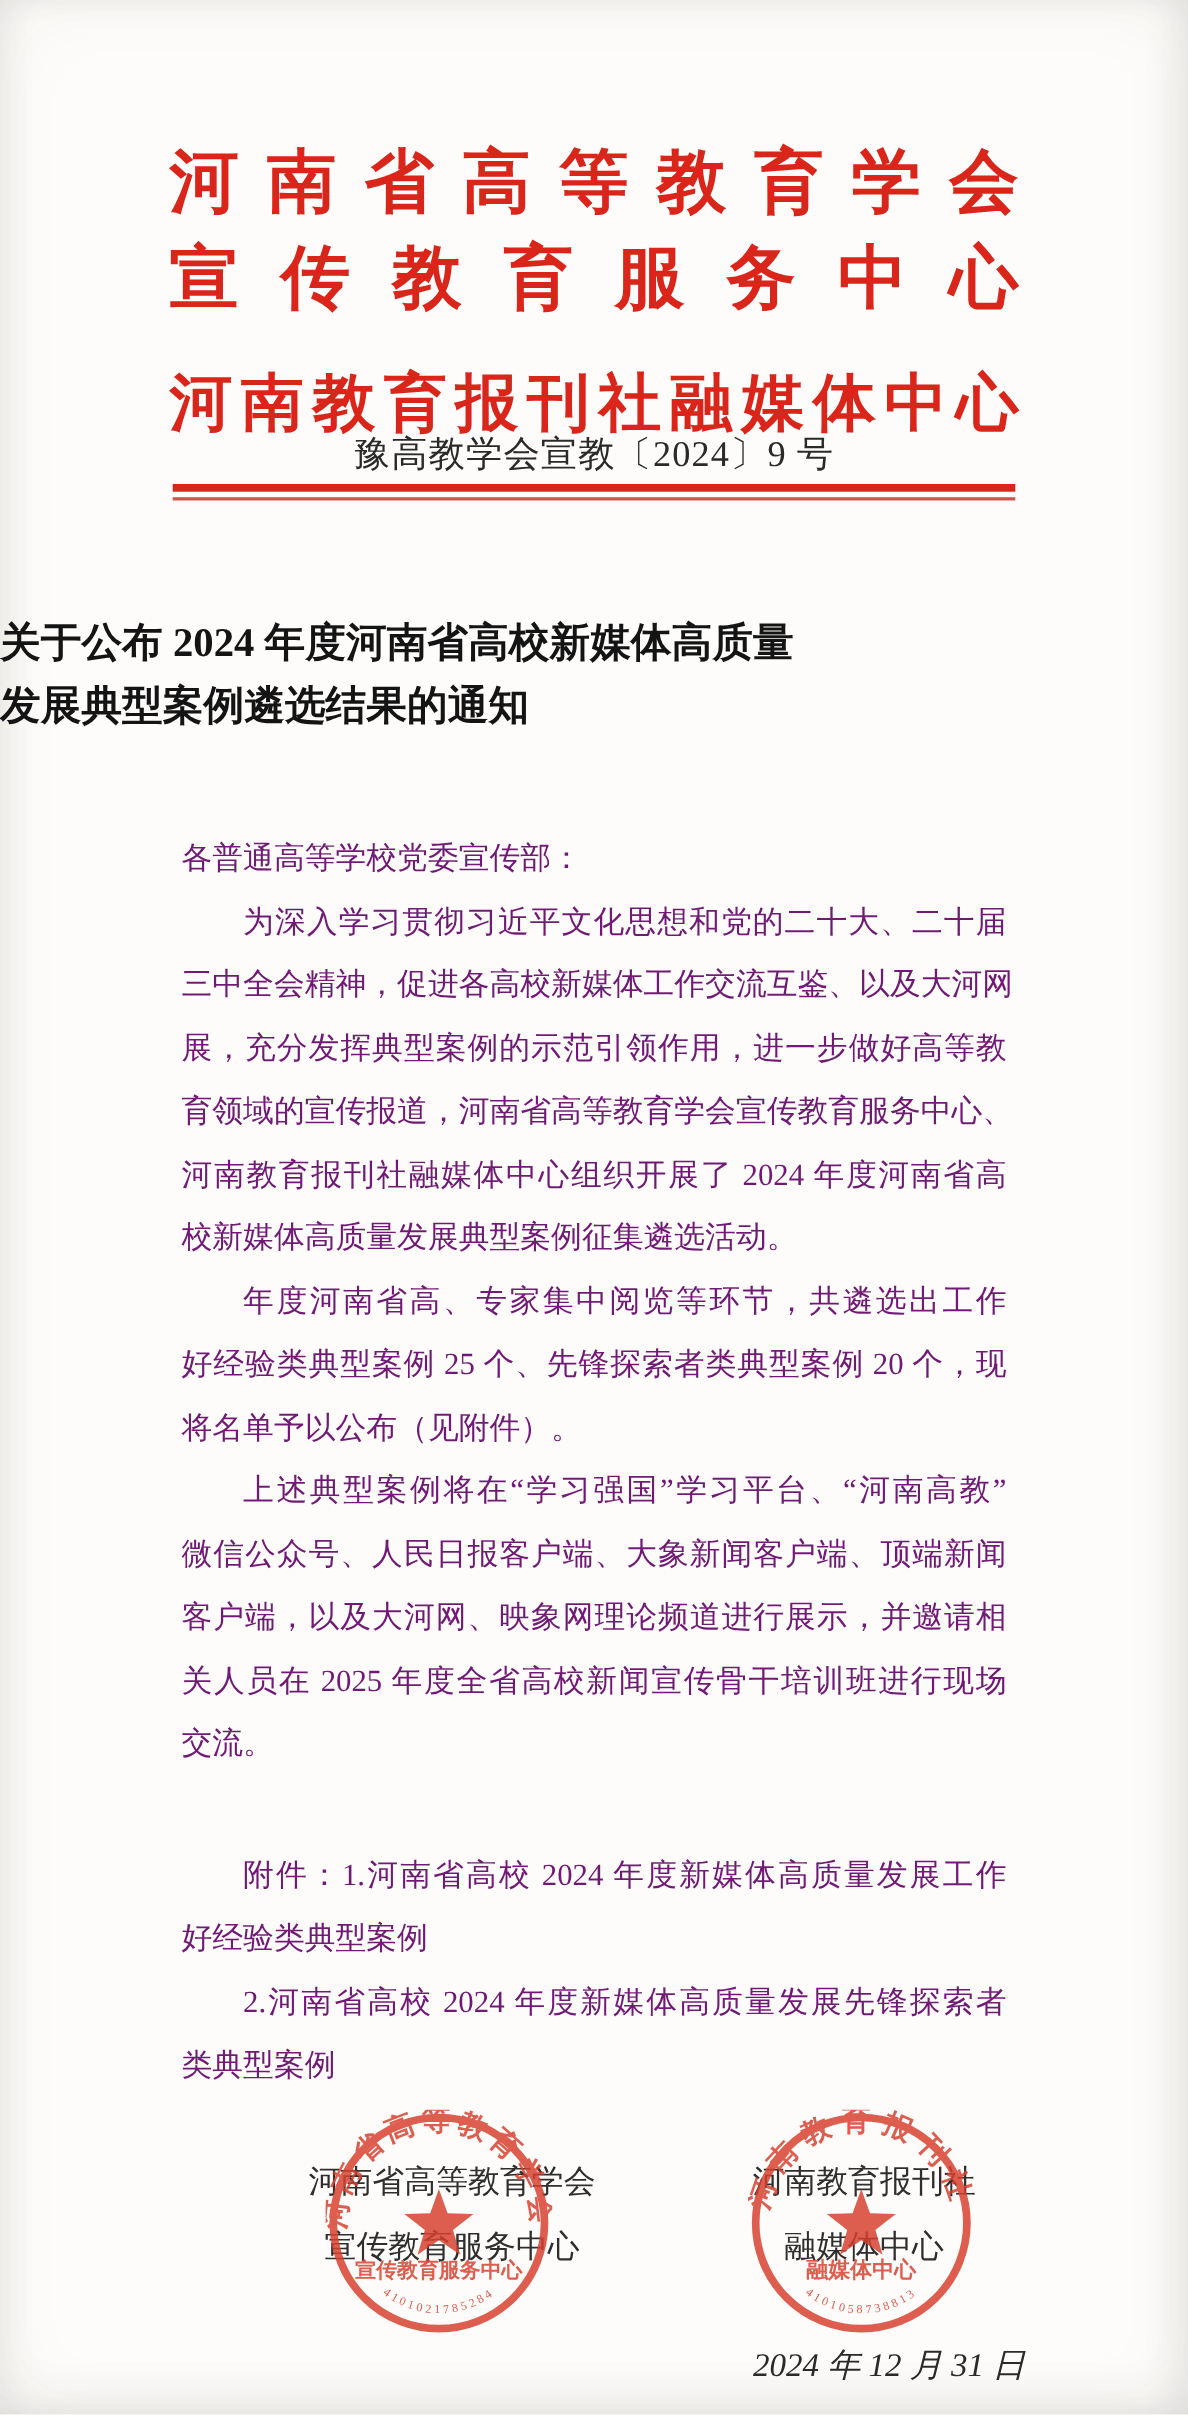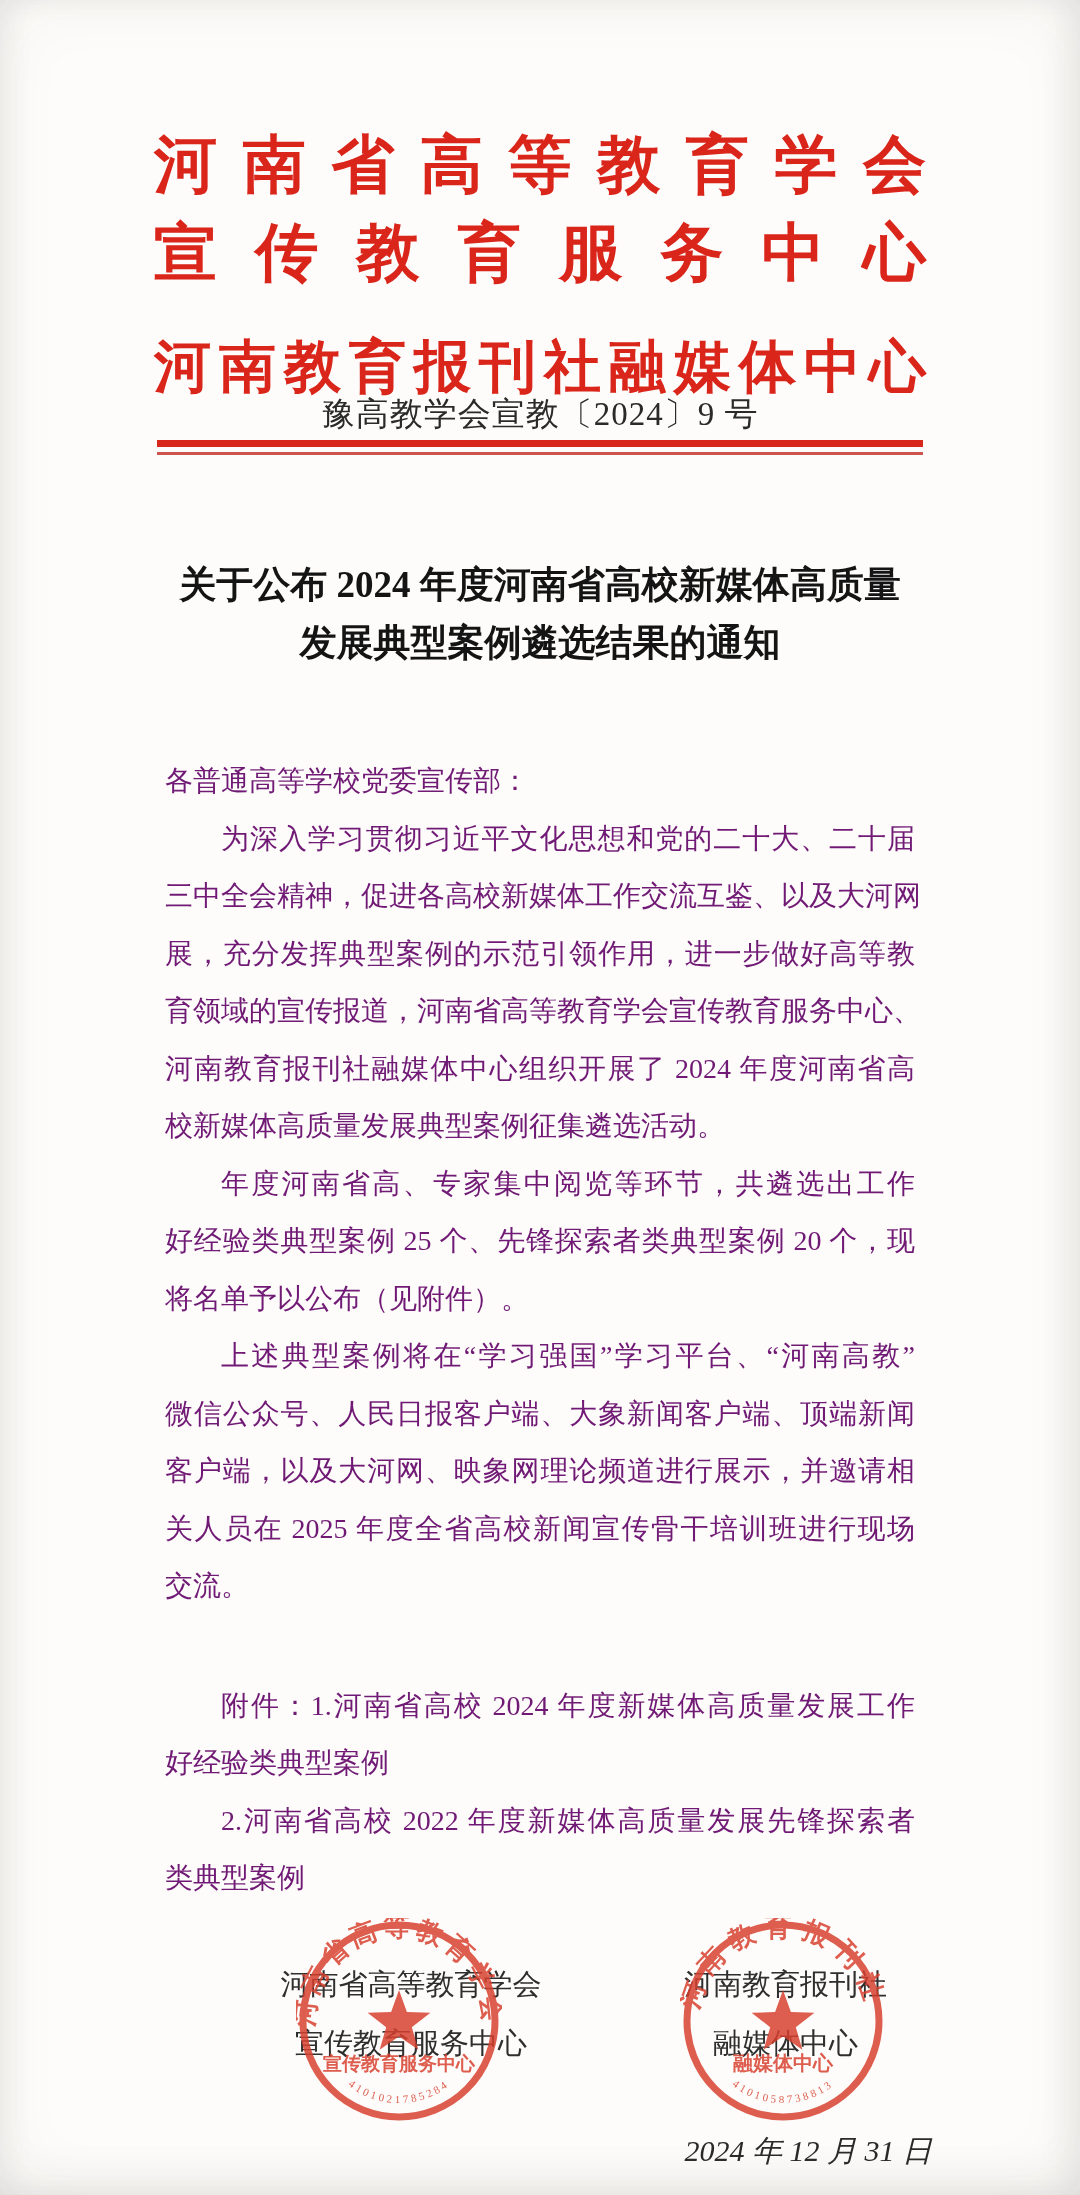--- a/index.html
+++ b/index.html
@@ -31,21 +31,21 @@
     top:398px;left:0;width:1080px;
     text-align:center;
     font-size:33px;color:#2a2a2a;line-height:1;
     letter-spacing:1px;
   }
   .rule-thick{top:440px;left:157px;width:766px;height:7px;background:#d8261a;}
   .rule-thin{top:452px;left:157px;width:766px;height:3px;background:#cd564c;}
   
   .title{
     top:556px;left:0;width:1080px;
-    text-align:center;color:#141414;
+    color:#141414;
     font-size:37px;font-weight:bold;
   }
   .title div{line-height:58px;}
   
   .body-block{
     top:752px;left:165px;width:750px;
     color:#701a75;font-size:28px;
   }
   .ln{
     height:57.5px;line-height:57.5px;
@@ -103,21 +103,21 @@
     <div class="ln">好经验类典型案例 25 个、先锋探索者类典型案例 20 个，现</div>
     <div class="ln end">将名单予以公布（见附件）。</div>
     <div class="ln ind">上述典型案例将在“学习强国”学习平台、“河南高教”</div>
     <div class="ln">微信公众号、人民日报客户端、大象新闻客户端、顶端新闻</div>
     <div class="ln">客户端，以及大河网、映象网理论频道进行展示，并邀请相</div>
     <div class="ln">关人员在 2025 年度全省高校新闻宣传骨干培训班进行现场</div>
     <div class="ln end">交流。</div>
     <div class="gap"></div>
     <div class="ln ind">附件：1.河南省高校 2024 年度新媒体高质量发展工作</div>
     <div class="ln end">好经验类典型案例</div>
-    <div class="ln ind">2.河南省高校 2022 年度新媒体高质量发展先锋探索者</div>
+    <div class="ln ind">2.河南省高校 2024 年度新媒体高质量发展先锋探索者</div>
     <div class="ln end">类典型案例</div>
   </div>
 
   <div class="abs org-sign sign-left">
     <div>河南省高等教育学会</div>
     <div>宣传教育服务中心</div>
   </div>
   <div class="abs org-sign sign-right">
     <div>河南教育报刊社</div>
     <div>融媒体中心</div>

